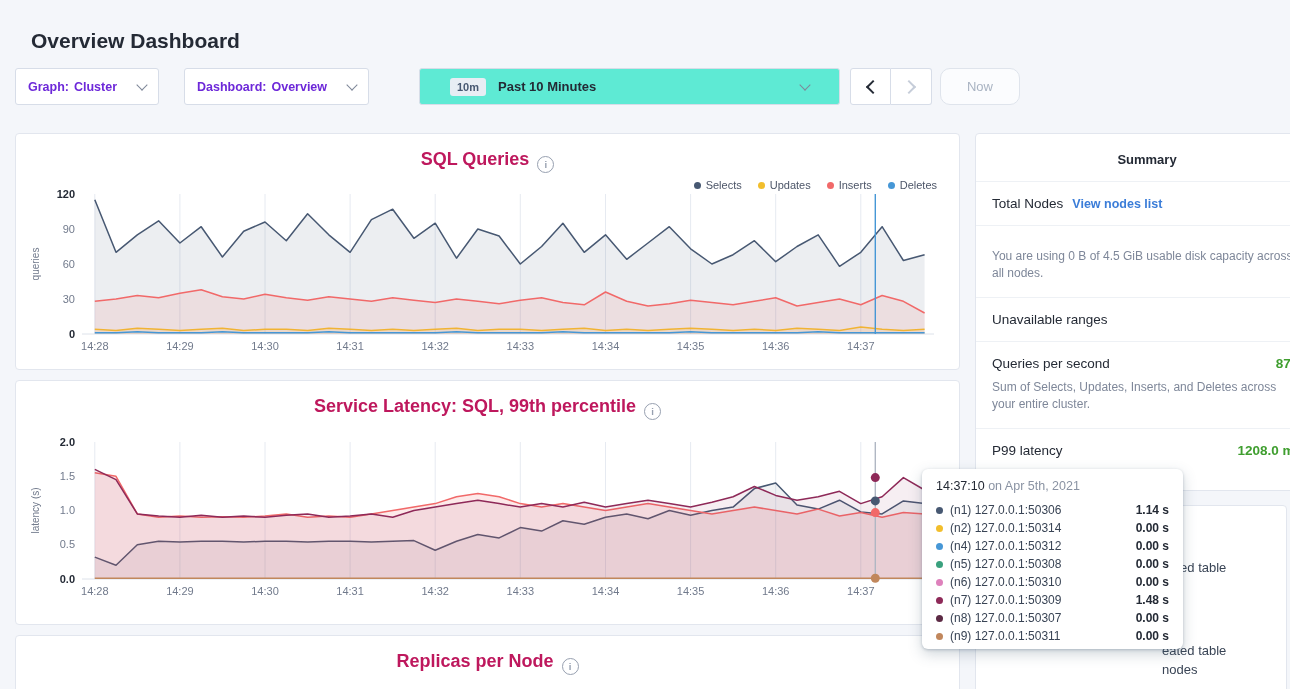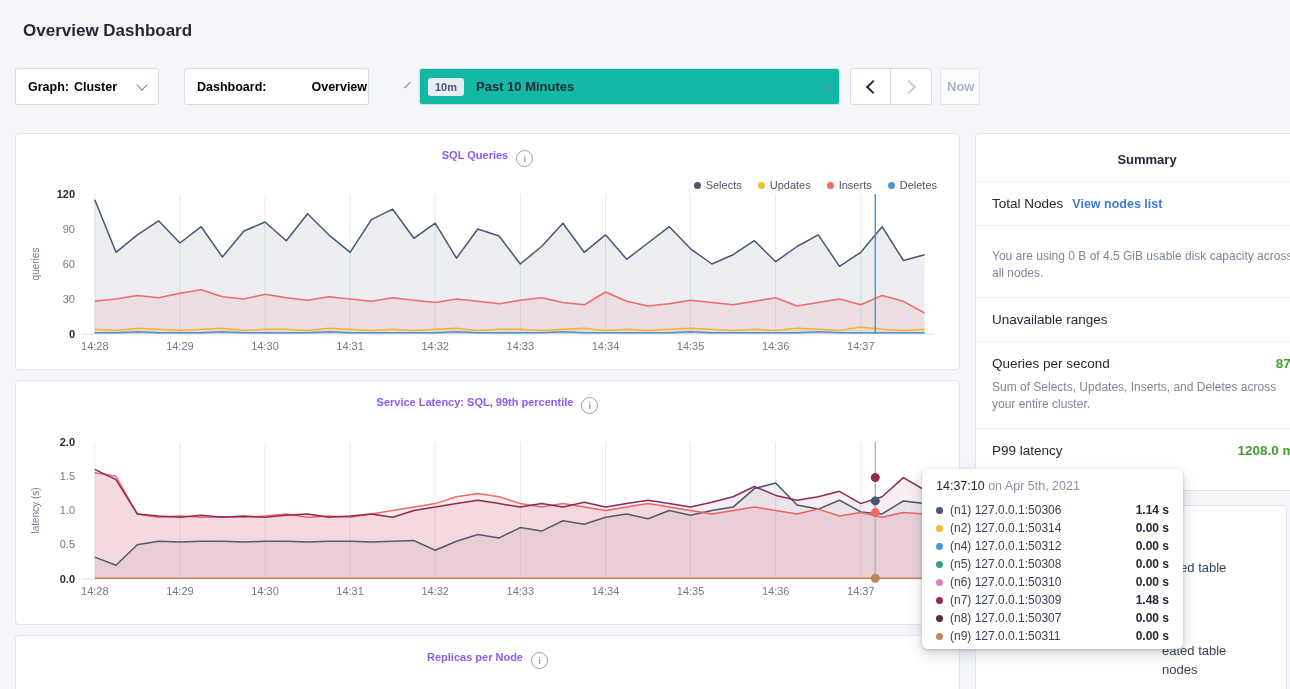--- a/index.html
+++ b/index.html
@@ -1,51 +1,51 @@
 <!DOCTYPE html>
 <html><head>
 <meta charset="utf-8">
 <style>
   html,body{margin:0;padding:0;}
   .page{position:relative;width:1290px;height:689px;background:#f4f6fa;overflow:hidden;
         font-family:"Liberation Sans",sans-serif;color:#242a35;}
-  .page-title{position:absolute;left:15px;top:13px;margin:8px;font-size:17px;font-weight:600;color:#242a35;}
+  .page-title{position:absolute;left:15px;top:13px;margin:16px;font-size:21px;font-weight:600;color:#242a35;}
 
   
   .ctl{position:absolute;top:68px;height:37px;box-sizing:border-box;}
   .dropdown-btn{display:flex;align-items:center;background:#fff;border:1px solid #d7dde8;border-radius:3px;
-        font-size:12.5px;font-weight:bold;color:#000000;padding:0 12px;cursor:pointer;font-family:inherit;}
+        font-size:12.5px;font-weight:bold;color:#6d28d9;padding:0 12px;cursor:pointer;font-family:inherit;}
   .graph-btn{left:15px;width:144px;}
-  .dash-btn{left:184px;width:185px;gap:40px;}
+  .dash-btn{left:184px;width:185px;}
   .dd-label{margin-right:5px;}
   .chev{width:7px;height:7px;border-right:1.5px solid #7e8798;border-bottom:1.5px solid #7e8798;
         transform:rotate(45deg);display:inline-block;margin-left:auto;margin-top:-4px;}
-  .time-picker{left:419px;width:421px;display:flex;align-items:center;background:#14b8a6;border:1px solid #d7dde8;
-        border-radius:3px;padding:0 8px;box-sizing:border-box;cursor:pointer;}
+  .time-picker{left:419px;width:421px;display:flex;align-items:center;background:#5eead4;border:1px solid #d7dde8;
+        border-radius:3px;padding:0 30px;box-sizing:border-box;cursor:pointer;}
   .time-badge{background:#e8edf4;color:#475872;font-size:11px;font-weight:bold;border-radius:3px;padding:3px 7px;margin-right:12px;}
   .time-value{font-size:13px;font-weight:bold;color:#242a35;}
   .nav-group{left:850px;display:flex;}
   .nav-btn{width:41px;height:37px;background:#fff;border:1px solid #d7dde8;display:flex;align-items:center;
         justify-content:center;cursor:pointer;padding:0;box-sizing:border-box;}
   .nav-btn.prev{border-radius:3px 0 0 3px;}
   .nav-btn.next{border-left:none;border-radius:0 3px 3px 0;cursor:default;}
   .chev-left{width:8px;height:8px;border-left:2px solid #242a35;border-bottom:2px solid #242a35;transform:rotate(45deg);margin-left:4px;}
   .chev-right{width:8px;height:8px;border-right:2px solid #c6cdd9;border-bottom:2px solid #c6cdd9;transform:rotate(-45deg);margin-right:4px;}
-  .now-btn{left:940px;width:40px;background:#fbfcfe;border:1px solid #dfe4ec;border-radius:2px;
-        color:#a9b3c2;font-weight:bold;font-size:13px;font-family:inherit;cursor:default;}
+  .now-btn{left:940px;width:80px;background:#fbfcfe;border:1px solid #dfe4ec;border-radius:10px;
+        color:#a9b3c2;font-weight:normal;font-size:13px;font-family:inherit;cursor:default;}
 
   
   .card{position:absolute;background:#fff;border:1px solid #e2e6ee;border-radius:4px;box-sizing:border-box;}
   .c1{left:15px;top:133px;width:945px;height:237px;}
   .c2{left:15px;top:380px;width:945px;height:245px;}
   .c3{left:15px;top:635px;width:945px;height:120px;}
   .summary-card{left:975px;top:133px;width:344px;height:358px;}
   .events-card{left:975px;top:505px;width:312px;height:250px;}
 
-  .chart-title{text-align:center;padding-top:15px;font-size:11px;font-weight:bold;color:#8b5cf6;}
+  .chart-title{text-align:center;padding-top:15px;font-size:18px;font-weight:bold;color:#be185d;}
   .info-icon{display:inline-flex;align-items:center;justify-content:center;width:15px;height:15px;
         border:1px solid #97a0b0;border-radius:50%;font-size:9.5px;color:#97a0b0;margin-left:8px;
         vertical-align:-3px;cursor:pointer;}
   .info-icon::after{content:"i";}
   .legend{position:absolute;top:45px;right:22px;display:flex;gap:16px;align-items:center;font-size:11px;color:#4c5568;}
   .legend-item{display:flex;align-items:center;gap:5px;cursor:pointer;}
   .legend-dot{width:7px;height:7px;border-radius:50%;display:inline-block;}
   .chart-svg{position:absolute;left:11px;top:54px;}
 
   svg text{font-family:"Liberation Sans",sans-serif;}

